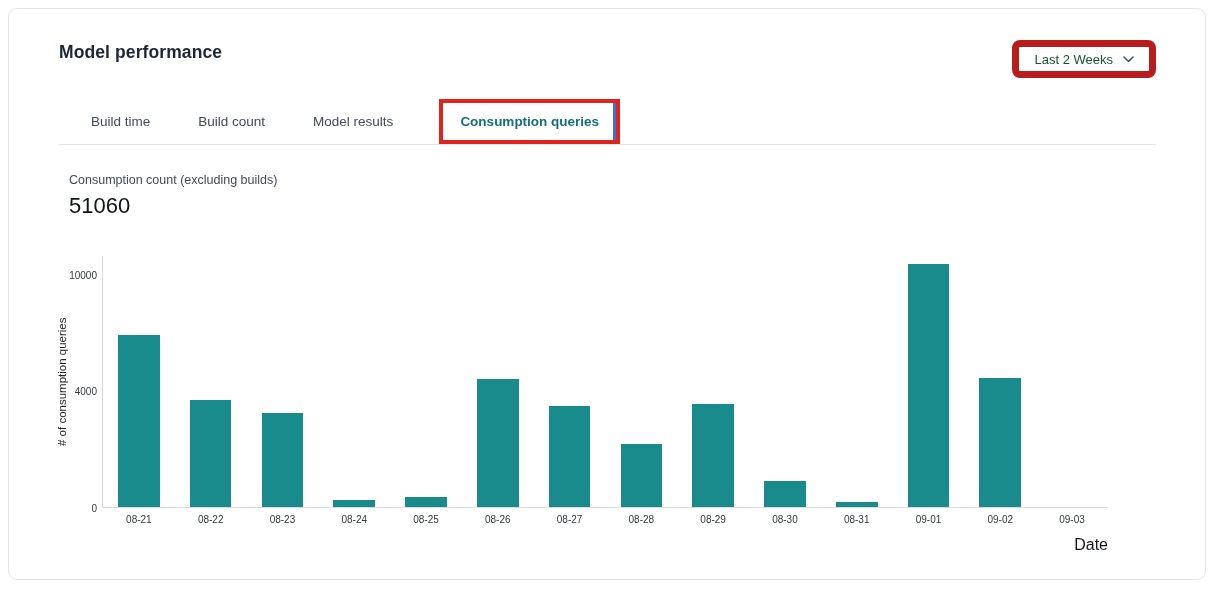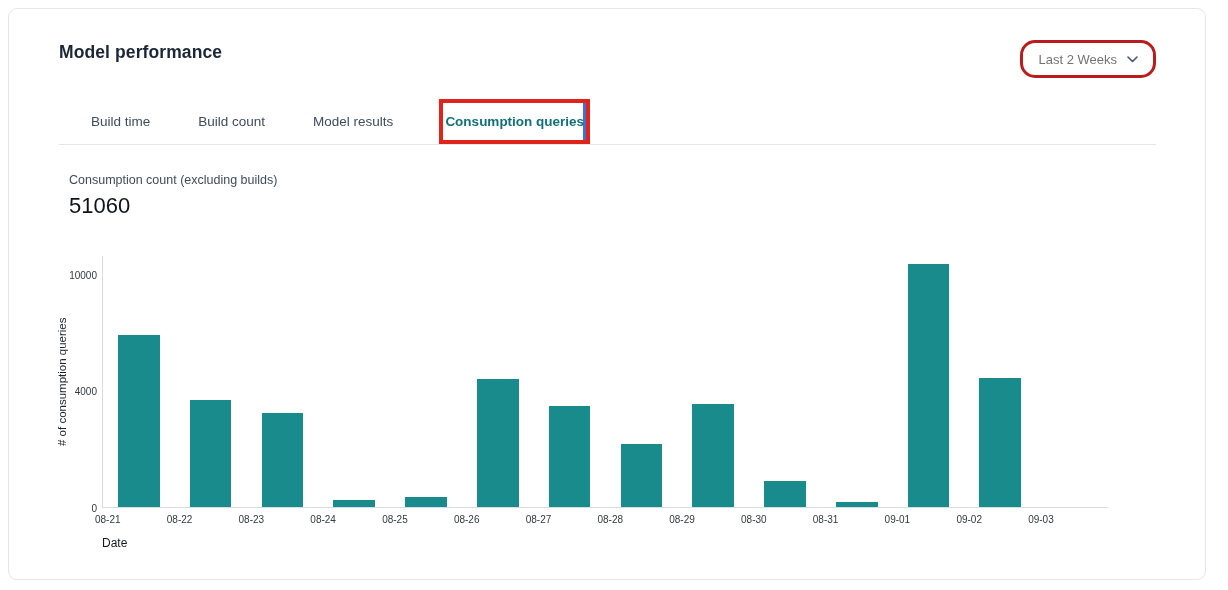--- a/index.html
+++ b/index.html
@@ -4,50 +4,50 @@
 <style>
   * { margin:0; padding:0; box-sizing:border-box; }
   html,body { width:1228px; height:590px; background:#ffffff; overflow:hidden;
               font-family:"Liberation Sans", sans-serif; }
   .card { position:absolute; left:8px; top:8px; width:1198px; height:572px;
           background:#fff; border:1px solid #e3e6ea; border-radius:9px; }
   .page-title { position:absolute; left:50px; top:33px; font-size:17.5px;
           font-weight:600; color:#1b2636; letter-spacing:.1px; }
   .range-btn { position:absolute; right:49px; top:31px; height:38px;
           display:flex; align-items:center; gap:10px; padding:0 15px;
-          background:#fff; border:3px solid #b91c1c; border-radius:15px;
-          font-size:13px; color:#737373; font-family:inherit; cursor:pointer; }
+          background:#fff; border:7px solid #b91c1c; border-radius:8px;
+          font-size:13px; color:#14532d; font-family:inherit; cursor:pointer; }
   .range-btn svg { display:block; }
   .tab-bar { position:absolute; left:50px; right:49px; top:90px; height:46px;
           display:flex; gap:44px; padding-left:30px;
           border-bottom:1px solid #e4e6ea; }
   .tab { background:none; border:none; font-family:inherit; font-size:13.5px;
           color:#3f4b5e; padding:12px 2px; cursor:pointer; }
   .tab.active { color:#127079; font-weight:700; border:4px solid #e0241b;
-          padding:8px 2px; box-shadow:inset -3px 0 0 #3f6fd8; background:#fff; }
+          padding:8px 17px; box-shadow:inset -3px 0 0 #3f6fd8; background:#fff; }
   .metric-label { position:absolute; left:60px; top:164px; font-size:12.5px;
           color:#3f4b5c; }
   .metric-value { position:absolute; left:60px; top:184px; font-size:22px;
           font-weight:500; color:#0f141a; }
   .y-axis-title { position:absolute; left:44px; top:247px; height:252px; width:18px;
           writing-mode:vertical-rl; transform:rotate(180deg);
           display:flex; align-items:center; justify-content:center;
           font-size:11.5px; color:#1f242a; }
   .y-axis { position:absolute; left:40px; top:247px; width:52px; height:252px; }
   .ytick { position:absolute; right:4px; transform:translateY(50%);
           font-size:10px; color:#33393f; }
   .plot-area { position:absolute; left:93px; top:247px; width:1006px; height:252px;
           display:flex; border-left:1px solid #d8dbe0; border-bottom:1px solid #d8dbe0; }
   .slot { flex:1; position:relative; display:flex; align-items:flex-end;
           justify-content:center; height:100%; }
   .bar { width:58%; }
   .xtick { position:absolute; top:calc(100% + 7px); left:-8px; right:-8px;
-          font-size:10px; color:#33393f; }
+          text-align:center; font-size:10px; color:#33393f; }
   .x-axis-title { position:absolute; left:93px; top:527px; width:1006px;
-          text-align:left; font-size:12px; color:#15191e; }
+          text-align:right; font-size:16px; color:#15191e; }
 </style>
 </head>
 <body>
 
 <div class="card">
 
   <div class="page-title">Model performance</div>
 
   <button class="range-btn">
     <span>Last 2 Weeks</span>

